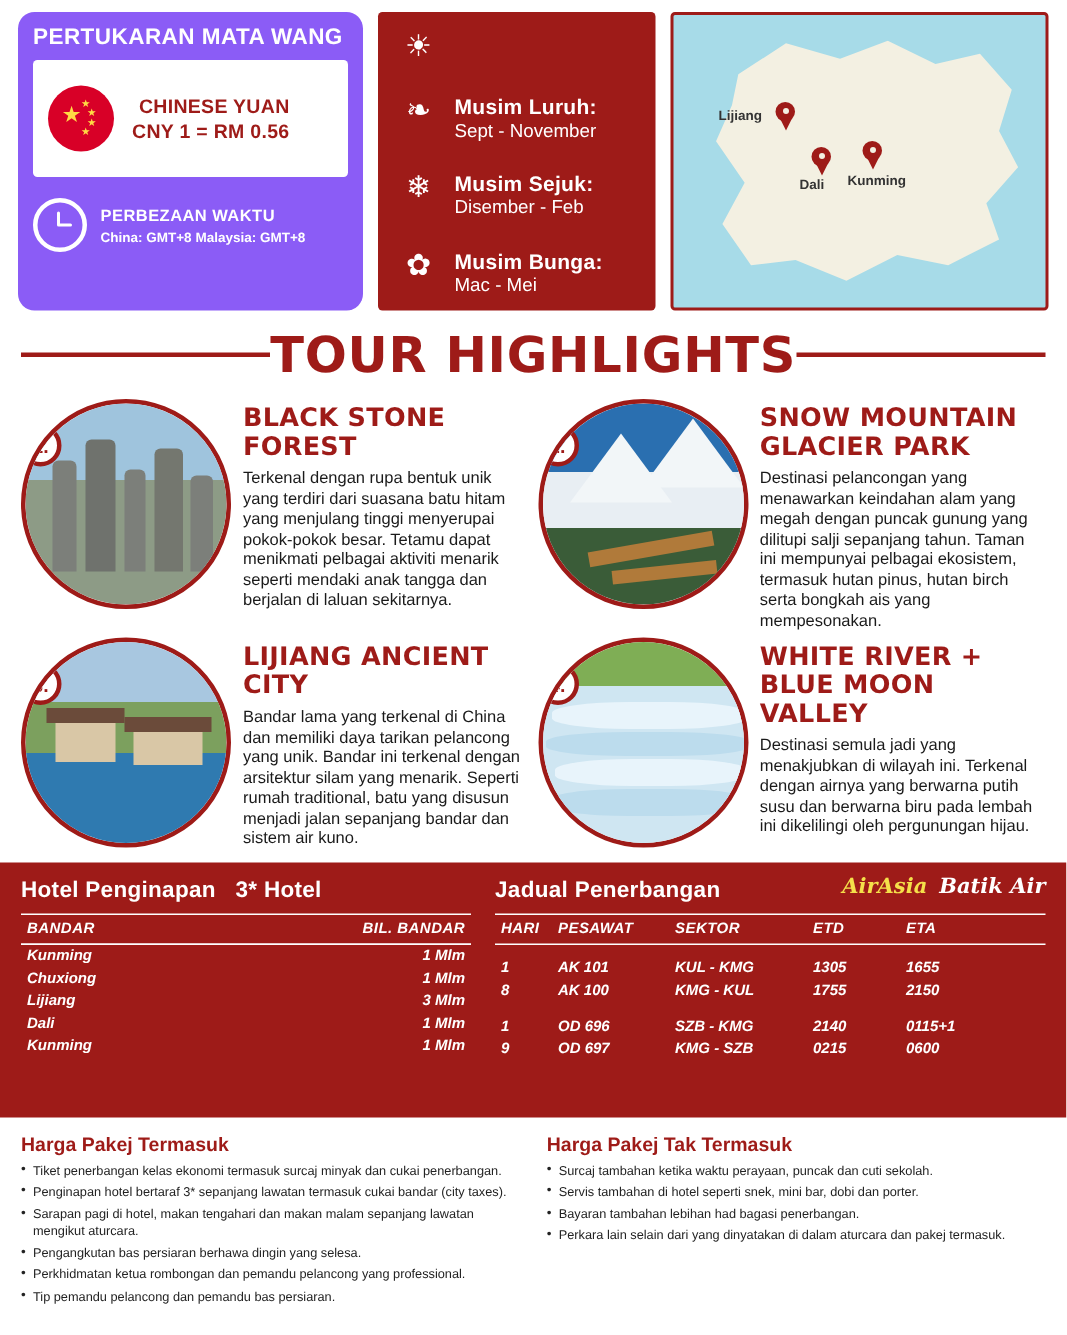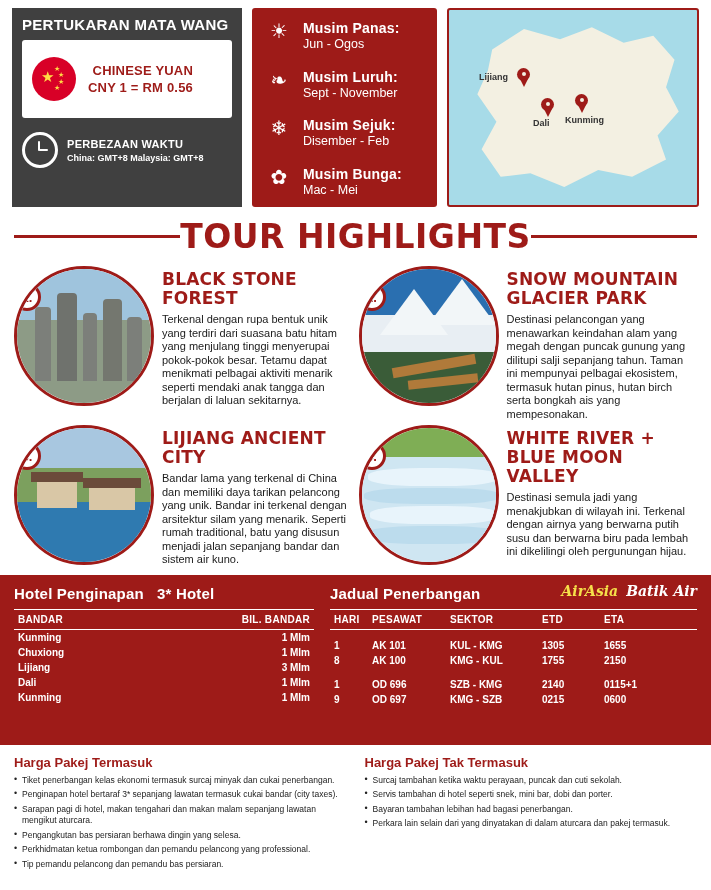--- a/index.html
+++ b/index.html
@@ -15,22 +15,22 @@
 
   
   .top {
     display: flex;
     padding: 8px 12px 0 12px;
     gap: 10px;
     height: 207px;
   }
   .card-currency {
     width: 230px;
-    background: #404040;
-    border-radius: 0;
+    background: #8b5cf6;
+    border-radius: 11px;
     padding: 8px 10px 10px 10px;
     color: #fff;
     display: flex;
     flex-direction: column;
   }
   .card-currency .hdr {
     font-size: 15px;
     font-weight: bold;
     letter-spacing: .3px;
     margin-bottom: 7px;
@@ -197,21 +197,21 @@
     padding: 10px 14px 12px 14px;
     display: flex; gap: 16px;
     height: 170px;
   }
   .mid-left { width: 300px; }
   .mid-right { flex: 1; position: relative; }
   .mid-h {
     font-size: 15px; font-weight: bold; margin-bottom: 7px; letter-spacing: .2px;
   }
   .mid-h .sub { font-weight: bold; }
-  table.tbl { width: 100%; border-collapse: collapse; font-size: 10px; }
+  table.tbl { width: 100%; border-collapse: collapse; font-size: 10px; font-style: italic; }
   table.tbl th {
     text-align: left; font-size: 10px; font-weight: bold;
     border-top: 1px solid #fff; border-bottom: 1px solid #fff;
     padding: 4px 4px; letter-spacing: .3px;
   }
   table.tbl td { padding: 2px 4px; font-size: 10px; font-weight: bold; }
   .hotel-tbl th:nth-child(2), .hotel-tbl td:nth-child(2) { text-align: right; width: 100px; }
   .flight-tbl th:nth-child(1), .flight-tbl td:nth-child(1) { width: 38px; }
   .flight-tbl th:nth-child(2), .flight-tbl td:nth-child(2) { width: 78px; }
   .flight-tbl th:nth-child(3), .flight-tbl td:nth-child(3) { width: 92px; }
@@ -265,24 +265,20 @@
         <div class="time-text">
           <div class="t1">PERBEZAAN WAKTU</div>
           <div class="t2">China: GMT+8   Malaysia: GMT+8</div>
         </div>
       </div>
     </div>
 
     <div class="card-seasons">
       <div class="season-row">
         <div class="season-ico">☀</div>
-        <div>
-          <div class="season-name">Musim Panas:</div>
-          <div class="season-val">Jun - Ogos</div>
-        </div>
       </div>
       <div class="season-row">
         <div class="season-ico">❧</div>
         <div>
           <div class="season-name">Musim Luruh:</div>
           <div class="season-val">Sept - November</div>
         </div>
       </div>
       <div class="season-row">
         <div class="season-ico">❄</div>

